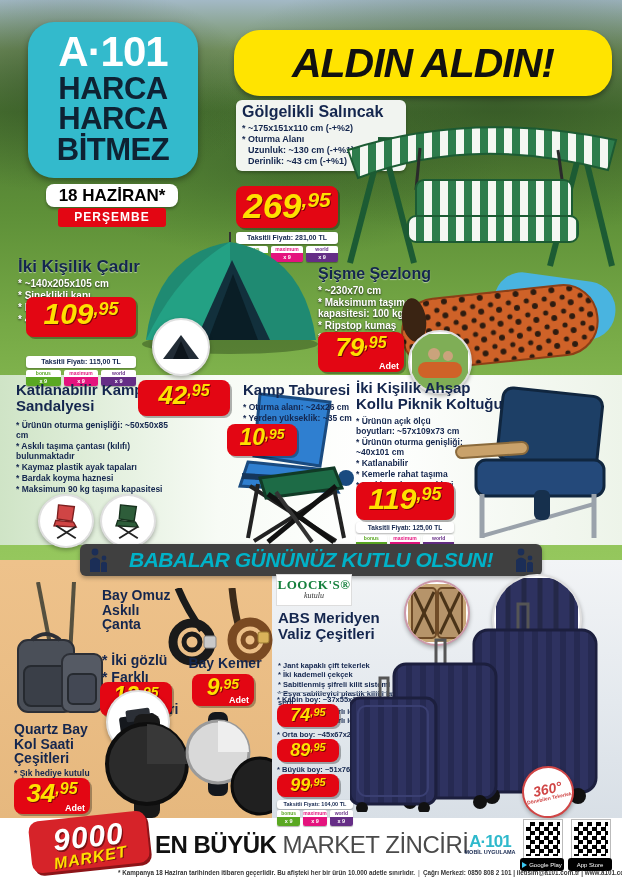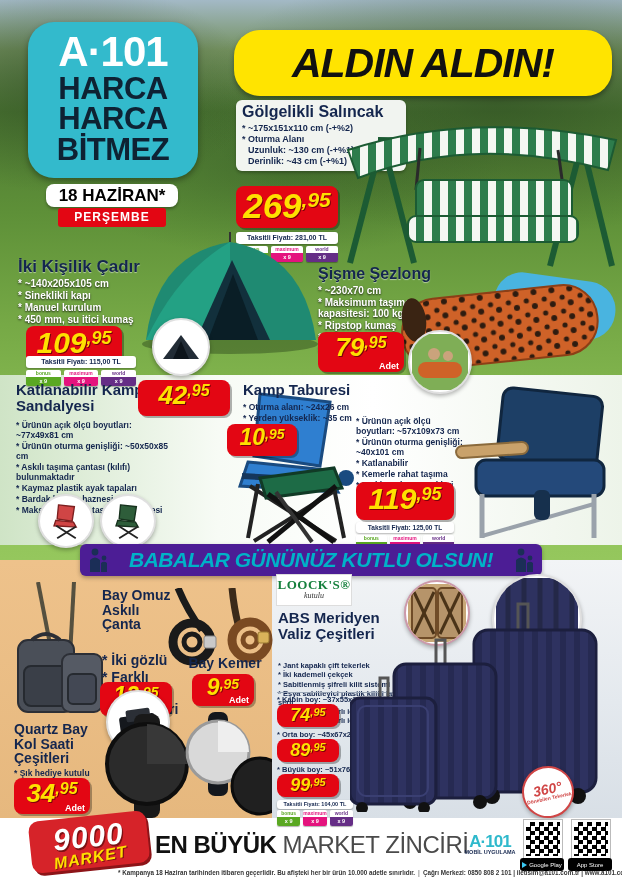--- a/index.html
+++ b/index.html
@@ -67,21 +67,21 @@
   .chip-body{color:#fff;font-size:5.5px;font-weight:bold;text-align:center;line-height:9px;height:9px;}
   .c-bonus .chip-brand{color:#5aa822;} .c-bonus .chip-body{background:#5aa822;}
   .c-maximum .chip-brand{color:#e4137d;} .c-maximum .chip-body{background:#e4137d;}
   .c-world .chip-brand{color:#652d86;} .c-world .chip-body{background:#652d86;}
 
   
   .inset{position:absolute;border-radius:50%;background:#fff;border:2px solid #e0e0e0;
     box-shadow:0 2px 4px rgba(0,0,0,.3);overflow:hidden;display:flex;align-items:center;justify-content:center;}
 
   
-  .fday{left:80px;top:544px;width:462px;height:32px;background:#4c1d95;border-radius:6px;
+  .fday{left:80px;top:544px;width:462px;height:32px;background:#404040;border-radius:6px;
     box-shadow:0 2px 4px rgba(0,0,0,.3);display:flex;align-items:center;justify-content:space-between;padding:0 8px;box-sizing:border-box;}
   .fday span{color:#00b2c8;font-size:21px;font-weight:bold;font-style:italic;letter-spacing:-.5px;}
 
   
   .loocks{left:276px;top:574px;width:76px;height:32px;background:#fff;border:1px solid #ddd;text-align:center;padding-top:2px;box-sizing:border-box;}
   .loocks .lg1{font-family:"Liberation Serif",serif;font-weight:bold;font-size:13px;color:#15803d;letter-spacing:.5px;}
   .loocks .lg2{font-family:"Liberation Serif",serif;font-style:italic;font-size:8px;color:#333;line-height:6px;}
   .vlabel{position:absolute;color:#14264e;font-weight:bold;font-size:7.5px;}
   .vdiv{position:absolute;border-top:1px solid #9aa6b6;}
 
@@ -196,21 +196,21 @@
     <path d="M58,128 L94,48 L132,128 Z" fill="#12303c"></path>
     <path d="M70,128 L95,62 L120,128 Z" fill="#0a1e26"></path>
     <line x1="92" y1="30" x2="92" y2="20" stroke="#333" stroke-width="2"></line>
   </svg>
   <div class="inset" style="left:152px;top:318px;width:54px;height:54px;">
     <svg width="40" height="28" viewBox="0 0 40 28">
         <path d="M2,26 L20,2 L38,26 Z" fill="#222c36"></path>
         <path d="M12,26 L20,8 L28,26 Z" fill="#0d141b"></path>
       </svg>
   </div>
-  <div class="price sz-m" style="left:26px;top:326px;width:96px;height:40px;">
+  <div class="price sz-m" style="left:26px;top:297px;width:110px;height:40px;border-radius:7px;">
     <span class="p-int">109</span>
       <span class="p-dec">,95</span>
     <span class="p-unit"></span>
   </div>
   <div class="taksitli" style="left:26px;top:356px;width:110px;height:12px;font-size:7px;line-height:12px;">Taksitli Fiyatı: 115,00 TL</div>
   <div class="chips" style="left:26px;top:370px;width:110px;">
     <div class="chip c-bonus">
         <div class="chip-brand">bonus</div>
         <div class="chip-body">x 9</div>
       </div>
@@ -259,21 +259,20 @@
     <span class="p-unit">Adet</span>
   </div>
 
   <div class="abs ptitle" style="left:16px;top:382px;width:130px;font-size:15px;">Katlanabilir Kamp Sandalyesi</div>
   <div class="price sz-s" style="left:138px;top:380px;width:92px;height:36px;">
     <span class="p-int">42</span>
       <span class="p-dec">,95</span>
     <span class="p-unit"></span>
   </div>
   <ul class="bl abs" style="left:16px;top:418px;width:152px;font-size:8.5px;">
-    <li>Ürünün açık ölçü boyutları: ~77x49x81 cm</li>
     <li>Ürünün oturma genişliği: ~50x50x85 cm</li>
     <li>Askılı taşıma çantası (kılıfı) bulunmaktadır</li>
     <li>Kaymaz plastik ayak tapaları</li>
     <li>Bardak koyma haznesi</li>
     <li>Maksimum 90 kg taşıma kapasitesi</li>
   </ul>
   <svg class="abs" style="left:218px;top:386px;" width="150" height="158" viewBox="0 0 150 158">
     <polygon points="42,8 112,16 102,80 36,70" fill="#2f7fd0" stroke="#1a4b80" stroke-width="3"></polygon>
     <polygon points="30,76 108,84 120,106 22,100" fill="#2f7fd0" stroke="#1a4b80" stroke-width="3"></polygon>
     <line x1="24" y1="90" x2="128" y2="96" stroke="#15365c" stroke-width="6"></line>
@@ -310,20 +309,21 @@
       <span class="p-dec">,95</span>
     <span class="p-unit"></span>
   </div>
   <svg class="abs" style="left:252px;top:458px;" width="95" height="86" viewBox="0 0 95 86">
     <polygon points="8,20 82,10 90,30 14,40" fill="#1d6b46" stroke="#113a26" stroke-width="3"></polygon>
     <line x1="16" y1="36" x2="82" y2="84" stroke="#111" stroke-width="5"></line>
     <line x1="84" y1="28" x2="16" y2="84" stroke="#111" stroke-width="5"></line>
     <line x1="24" y1="34" x2="60" y2="84" stroke="#333" stroke-width="4"></line>
   </svg>
 
+  <div class="abs ptitle" style="left:356px;top:380px;width:150px;font-size:15px;">İki Kişilik Ahşap Kollu Piknik Koltuğu</div>
   <ul class="bl abs" style="left:356px;top:414px;width:108px;font-size:8.5px;">
     <li>Ürünün açık ölçü boyutları: ~57x109x73 cm</li>
     <li>Ürünün oturma genişliği: ~40x101 cm</li>
     <li>Katlanabilir</li>
     <li>Kemerle rahat taşıma</li>
     <li>Farklı renk seçenekleri</li>
   </ul>
   <svg class="abs" style="left:438px;top:386px;" width="180" height="156" viewBox="0 0 180 156">
     <rect x="62" y="6" width="100" height="72" rx="10" fill="#1d3f66" stroke="#10263f" stroke-width="3" transform="rotate(6 112 42)"></rect>
     <rect x="38" y="74" width="128" height="36" rx="10" fill="#24497a" stroke="#10263f" stroke-width="3"></rect>

